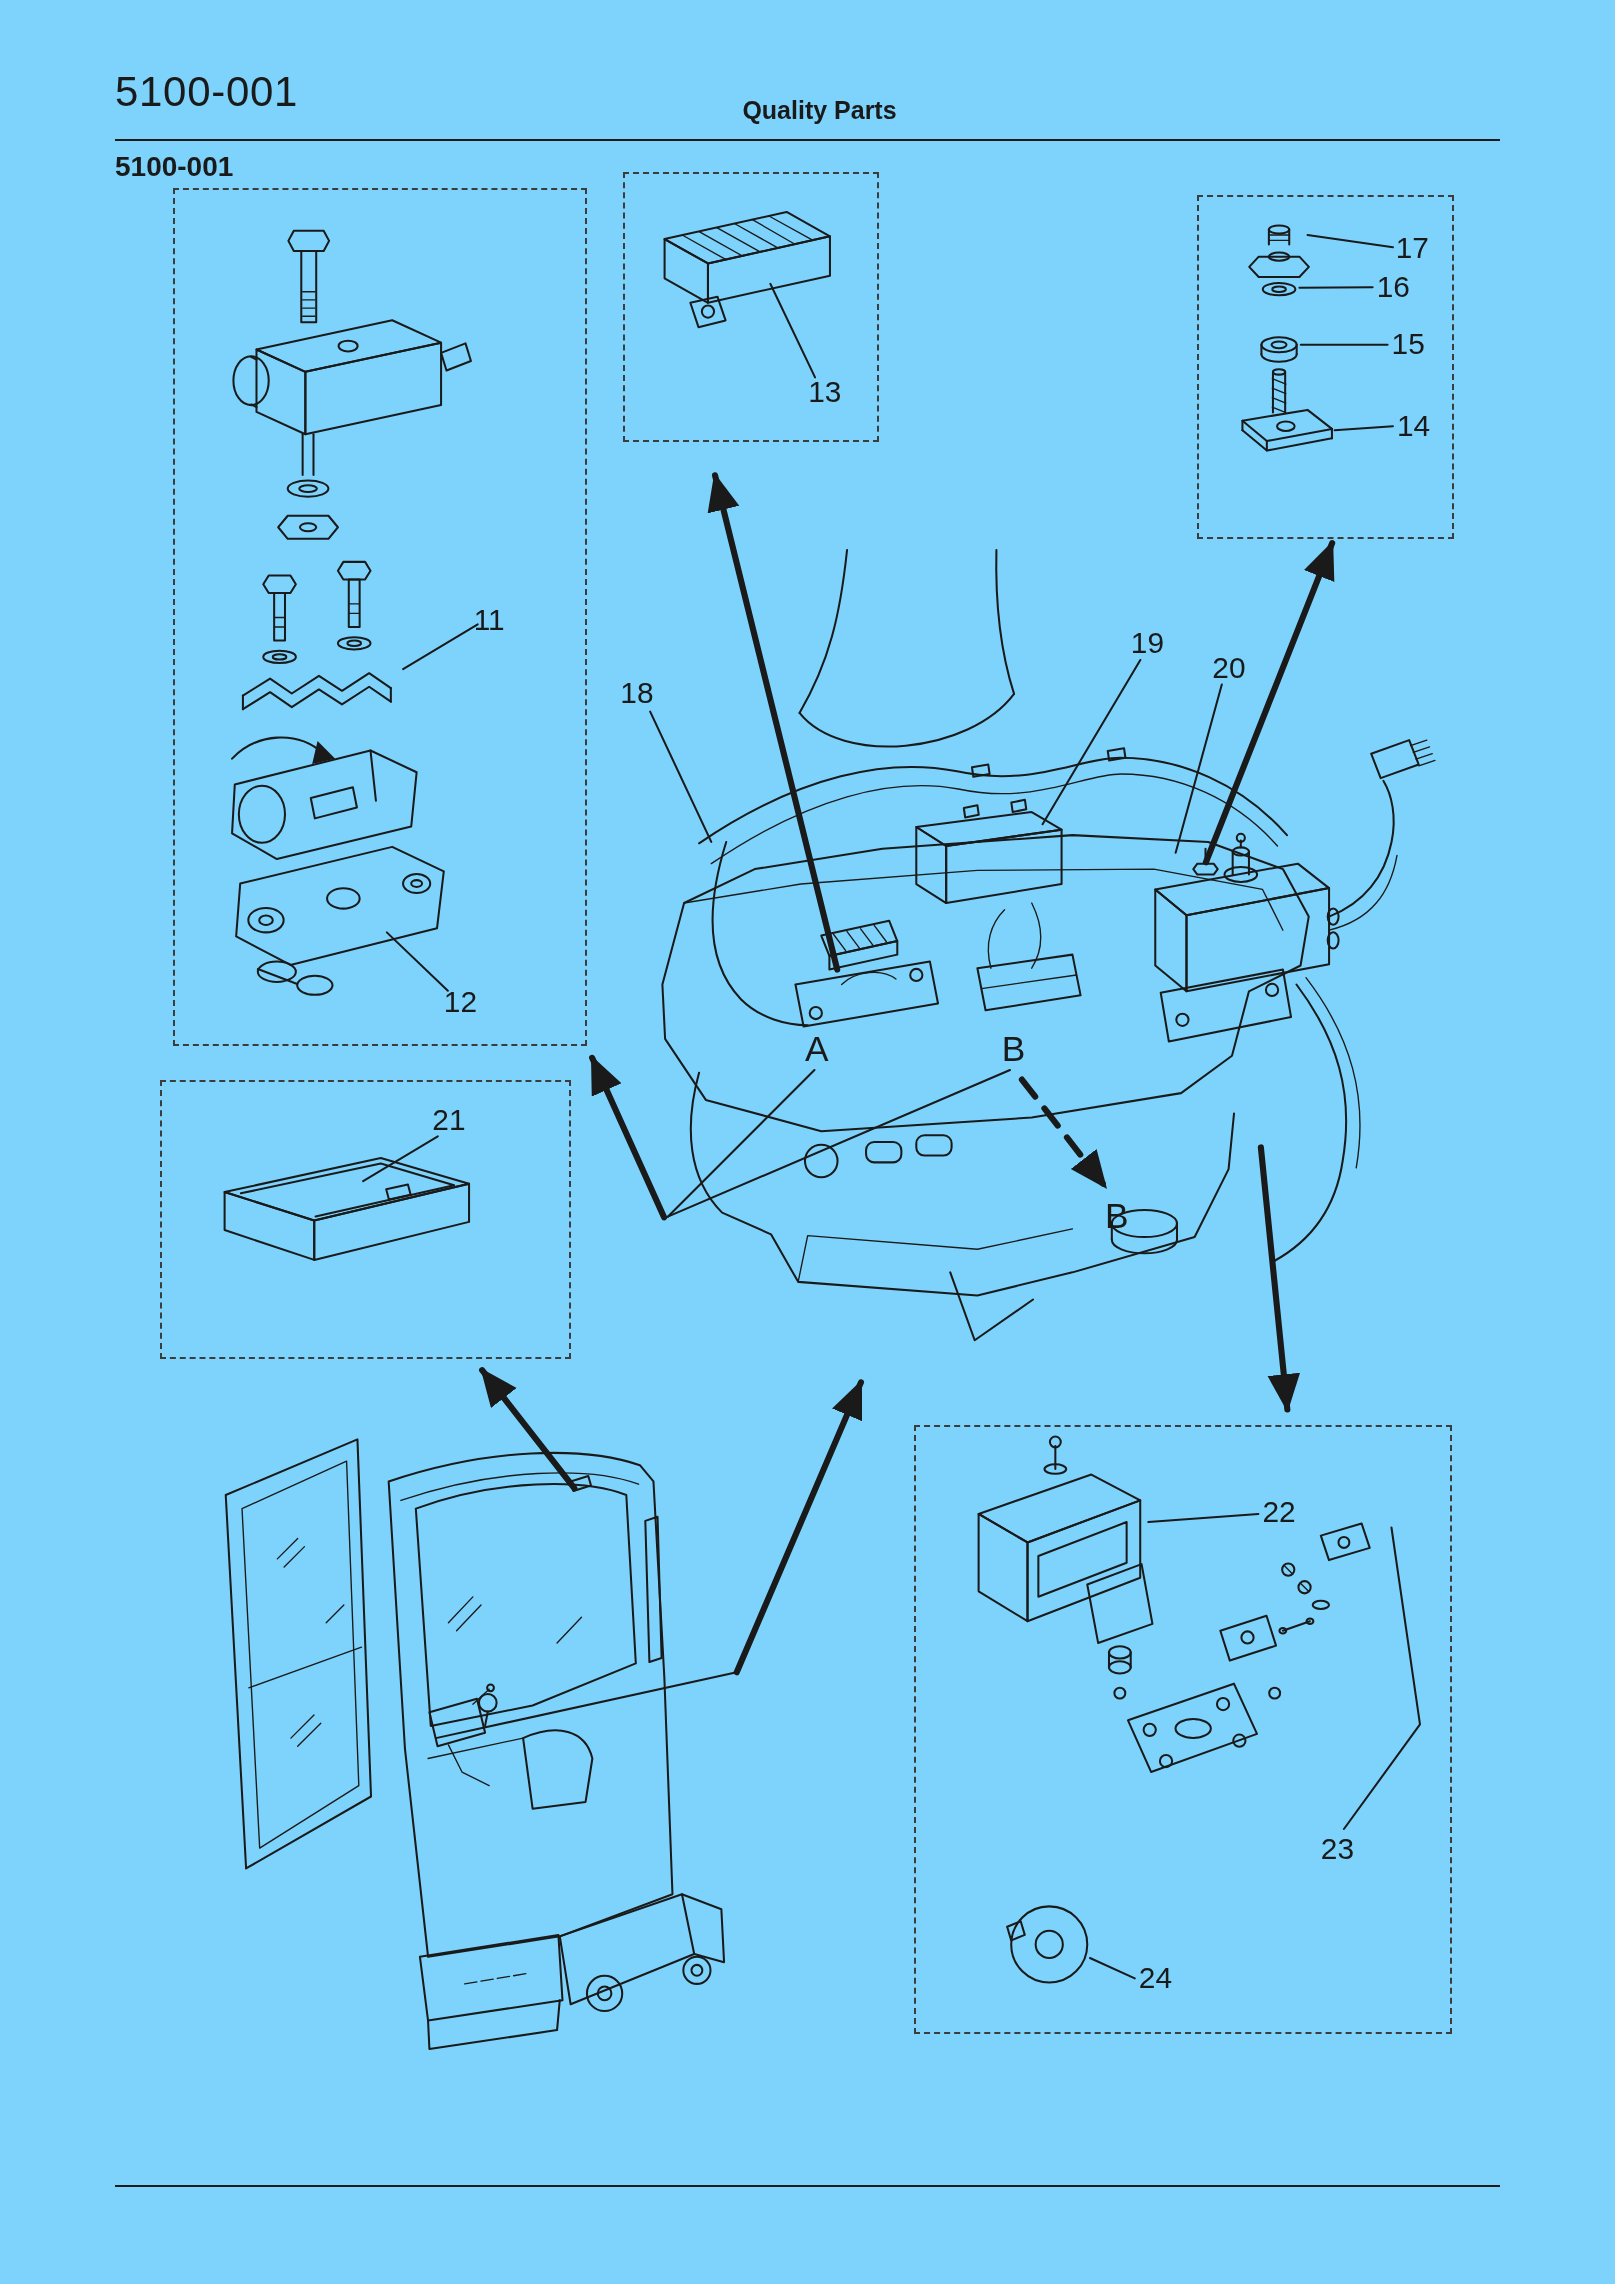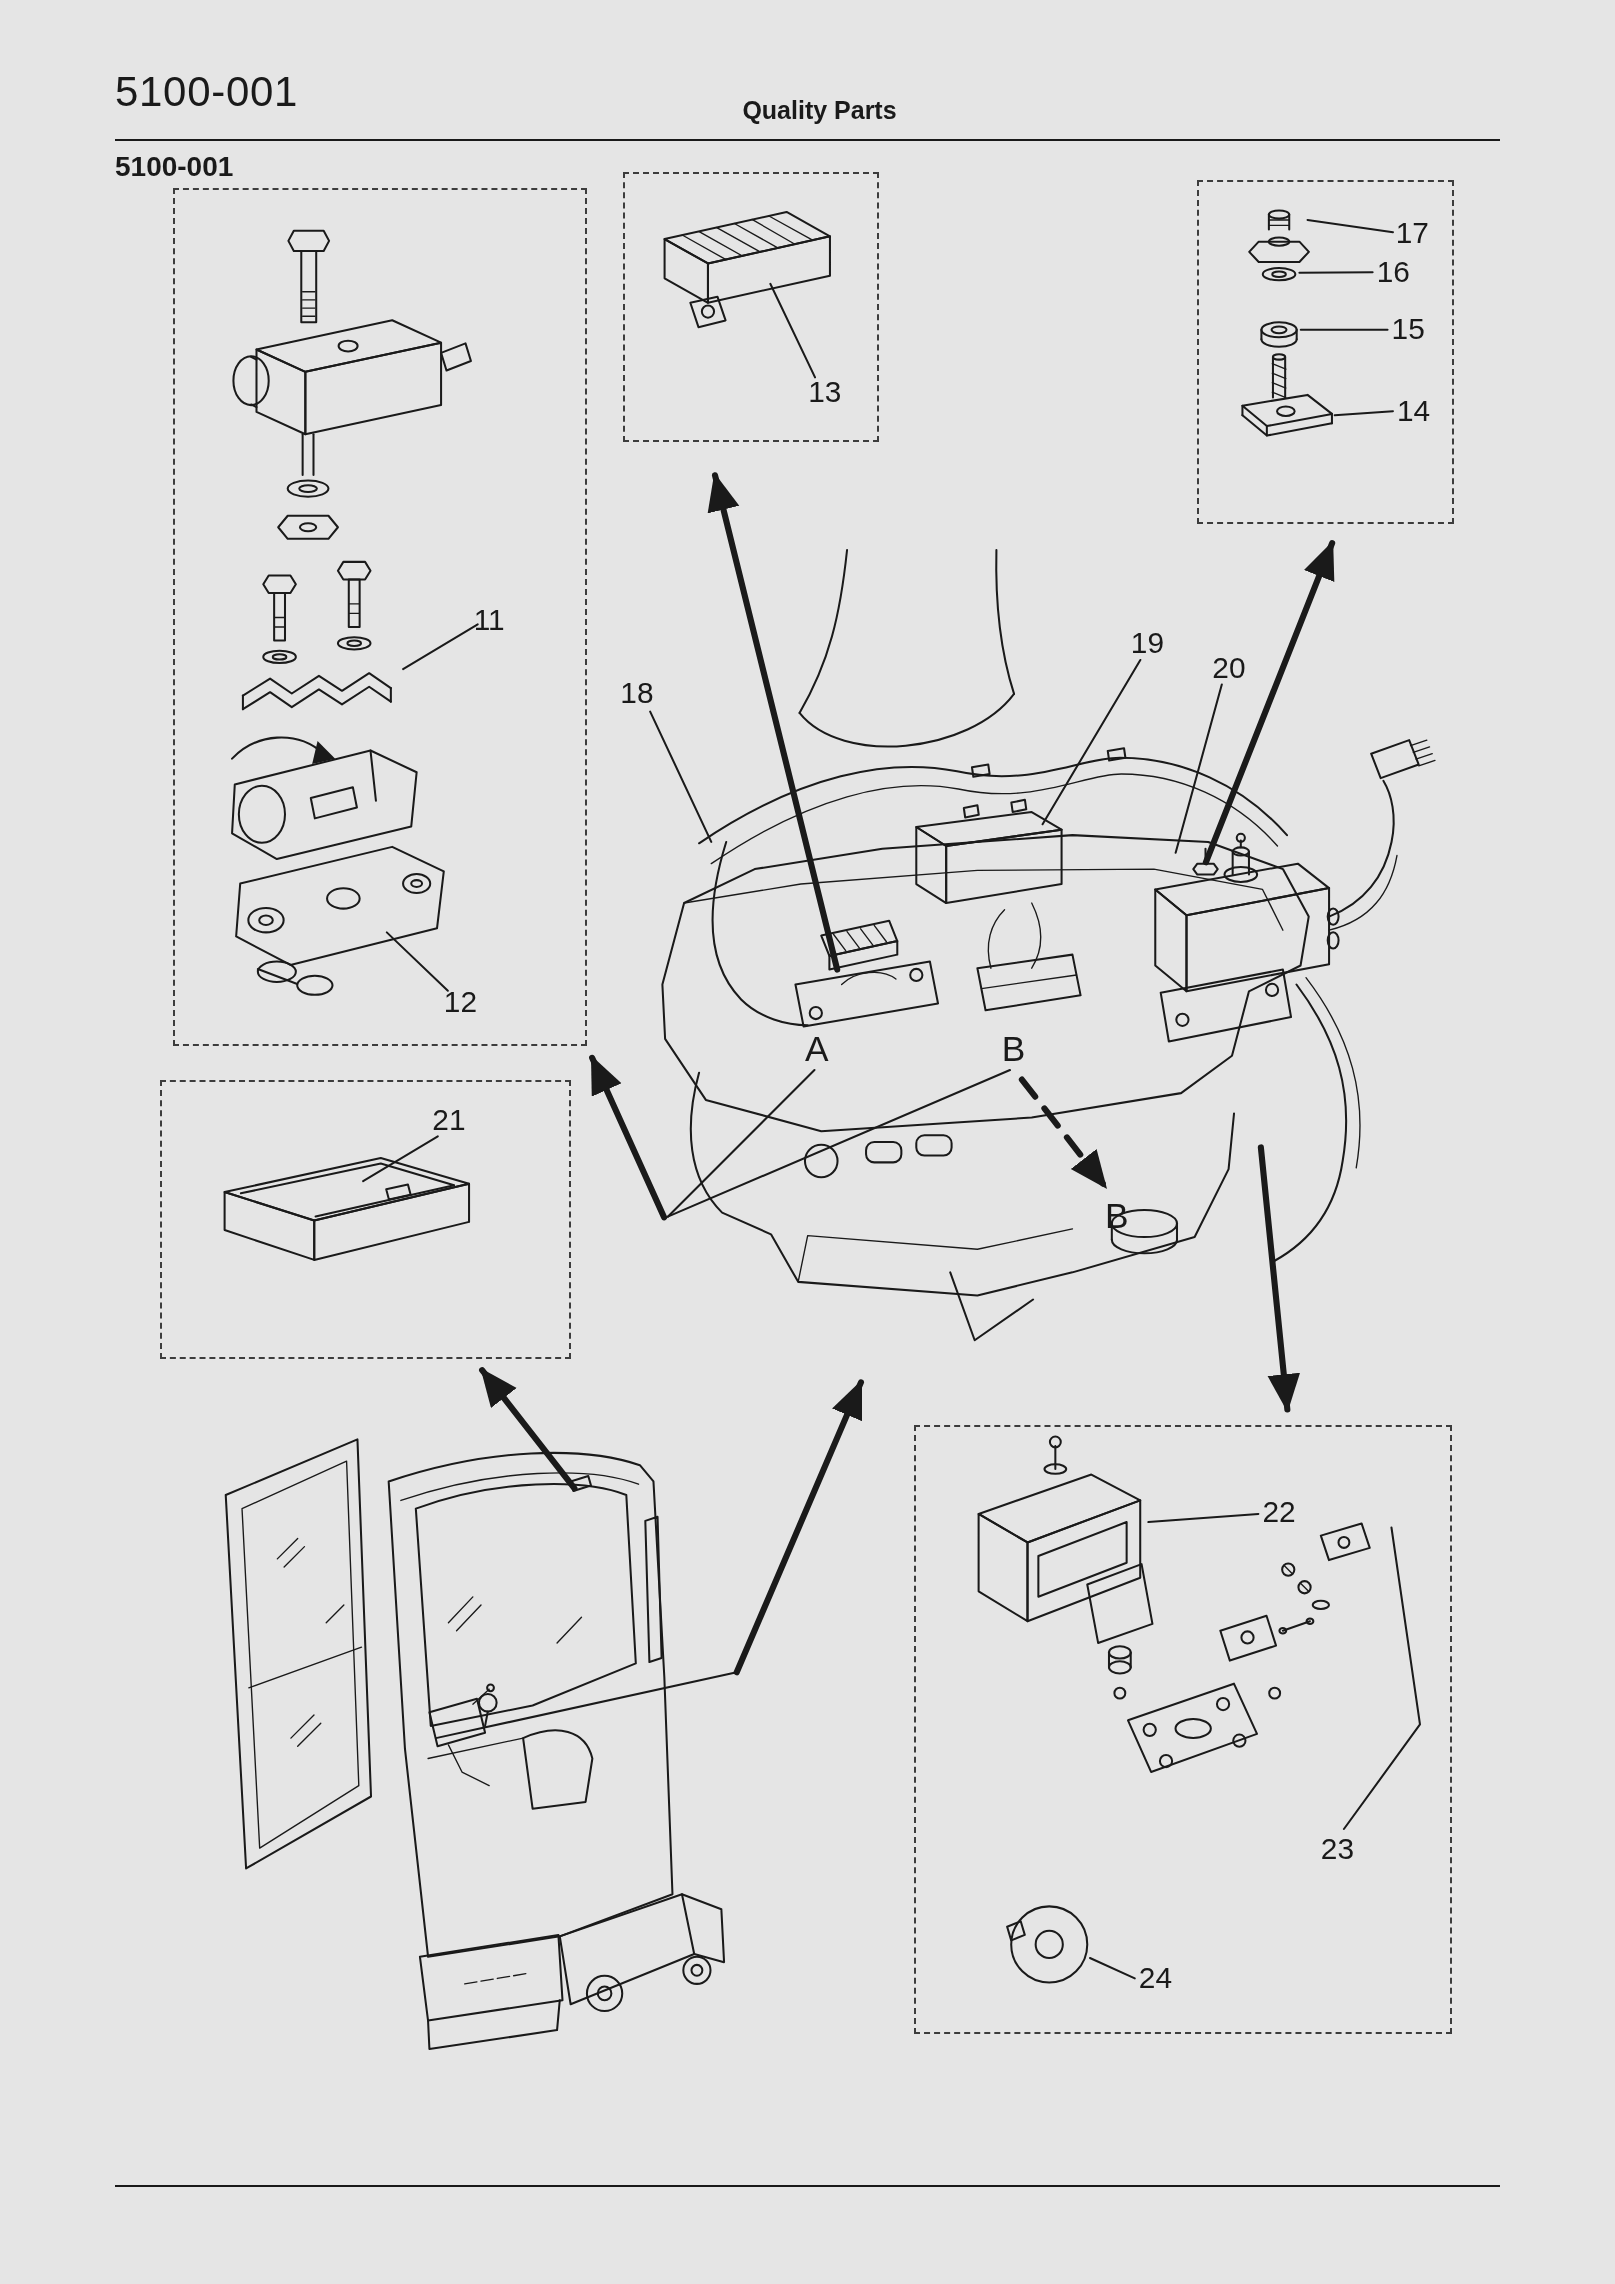--- a/index.html
+++ b/index.html
@@ -1,18 +1,18 @@
 <!DOCTYPE html>
 <html style="font-size:11px"><head>
 <meta charset="utf-8">
 <style>
   * { margin:0; padding:0; box-sizing:border-box; }
   html,body { background:#ffffff; }
   .page {
-    position:relative; width:1616px; height:2284px; background:#e5e5e5;
+    position:relative; width:1616px; height:2284px; background:#7dd3fc;
     font-family:"Liberation Sans", sans-serif; color:#1a1a1a; overflow:hidden;
   }
   .abs { position:absolute; }
   .doc-number { left:115px; top:68px; font-size:42px; font-weight:400; letter-spacing:0.7px; }
   .header-title { left:0; right:0; top:96px; text-align:center; font-size:25px; font-weight:bold;margin-left:23px; }
   .rule { left:115px; width:1385px; border-top:2px solid #1a1a1a; height:0; }
   .section-title { left:115px; top:151px; font-size:28px; font-weight:bold; }
   .footer-text { left:0; right:0; top:2203px; text-align:center; font-size:26px; }
   .dashed-box { position:absolute; border:2px dashed #3c3c3c; background:transparent; }
   svg { display:block; overflow:visible; }
@@ -115,21 +115,21 @@
         <line class="w2" x1="187" y1="67" x2="251" y2="104"></line>
         <line class="w2" x1="212" y1="62" x2="277" y2="98"></line>
         <polygon points="96,190 136,181 148,216 108,226"></polygon>
         <circle cx="122" cy="203" r="9"></circle>
         <line class="thin" x1="280" y1="300" x2="214" y2="162"></line>
       </g>
       <text class="callout" x="270" y="336">13</text>
     </svg>
   </div>
 
-  <div class="dashed-box" style="left:1197px;top:180px;width:257px;height:344px">
+  <div class="dashed-box" style="left:1197px;top:195px;width:257px;height:344px">
     <svg class="art" width="253" height="339" viewBox="0 0 373 500">
       <g>
         <ellipse cx="118" cy="48" rx="15" ry="6"></ellipse>
         <line x1="103" y1="48" x2="103" y2="70"></line>
         <line x1="133" y1="48" x2="133" y2="70"></line>
         <line class="w2" x1="104" y1="56" x2="132" y2="56"></line>
         <line class="w2" x1="104" y1="64" x2="132" y2="64"></line>
         <polygon points="88,88 148,88 162,103 148,118 88,118 74,103"></polygon>
         <ellipse cx="118" cy="88" rx="15" ry="6"></ellipse>
         <line class="thin" x1="286" y1="74" x2="160" y2="56"></line>

